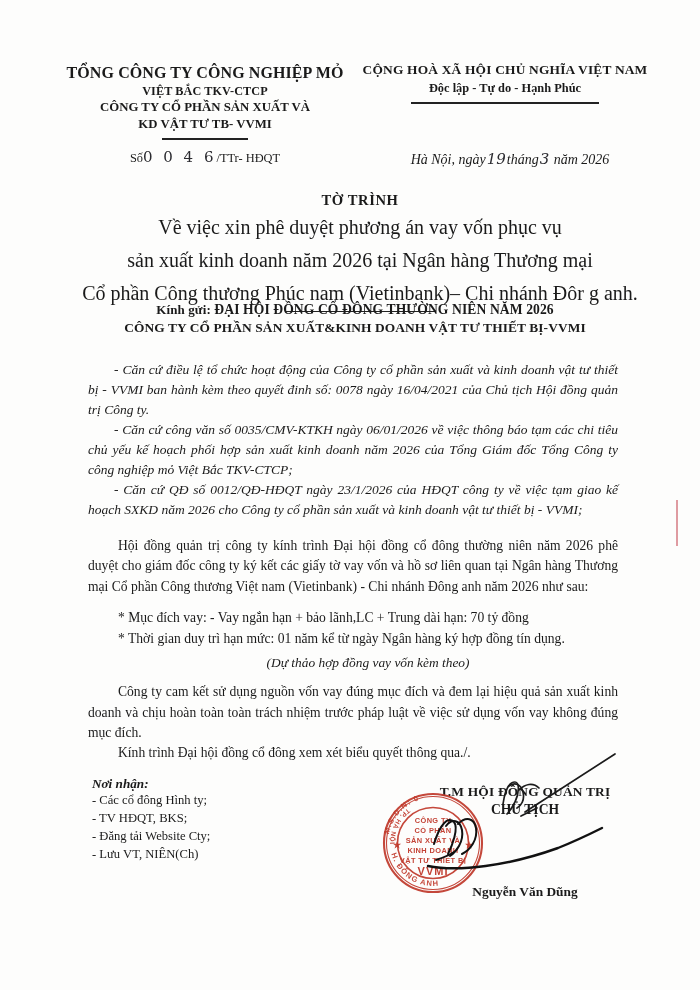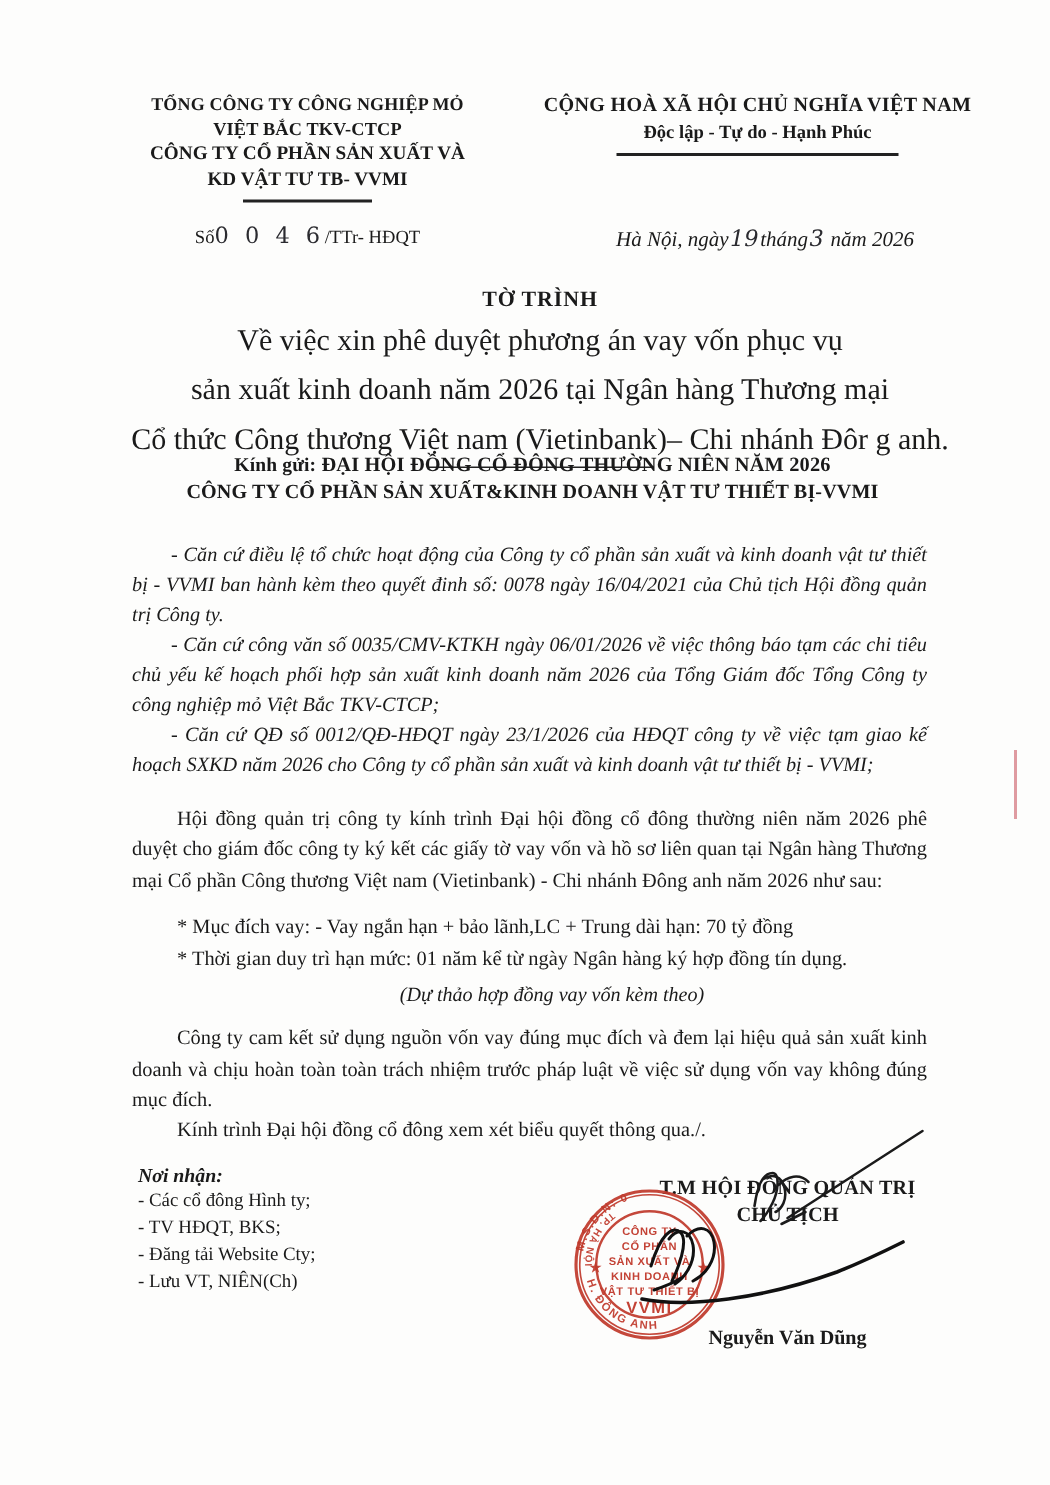--- a/index.html
+++ b/index.html
@@ -33,21 +33,21 @@
   }
   .hdr-left {
     width: 290px;
     text-align: center;
   }
   .hdr-right {
     width: 310px;
     text-align: center;
   }
   .org-line {
-    font-size: 12px;
+    font-size: 16px;
     font-weight: bold;
     line-height: 1.32;
     letter-spacing: .1px;
   }
   .org-line.small-caps-line { font-size: 12.2px; }
   .co-line {
     font-size: 12.8px;
     font-weight: bold;
     line-height: 1.34;
   }
@@ -307,21 +307,21 @@
 
   <div class="dateline">
     <span>Hà Nội, ngày</span><span class="hw-date">19</span><span>tháng</span><span class="hw-date">3</span>
     <span>năm 2026</span>
   </div>
 
   <div class="title-block">
     <div class="doc-title">TỜ TRÌNH</div>
     <div class="subtitle">Về việc xin phê duyệt phương án vay vốn phục vụ</div>
     <div class="subtitle">sản xuất kinh doanh năm 2026 tại Ngân hàng Thương mại</div>
-    <div class="subtitle">Cổ thức Công thương Việt nam (Vietinbank)– Chi nhánh Đôr g anh.</div>
+    <div class="subtitle">Cổ phần Công thương Phúc nam (Vietinbank)– Chi nhánh Đôr g anh.</div>
     <div class="title-rule"></div>
   </div>
 
   <div class="recipient">
     <div class="l1">
       <span class="lead">Kính gửi:</span>
       <span>ĐẠI HỘI ĐỒNG CỔ ĐÔNG THƯỜNG NIÊN NĂM 2026</span>
     </div>
     <div class="l2">CÔNG TY CỔ PHẦN SẢN XUẤT&amp;KINH DOANH  VẬT TƯ THIẾT BỊ-VVMI</div>
   </div>

